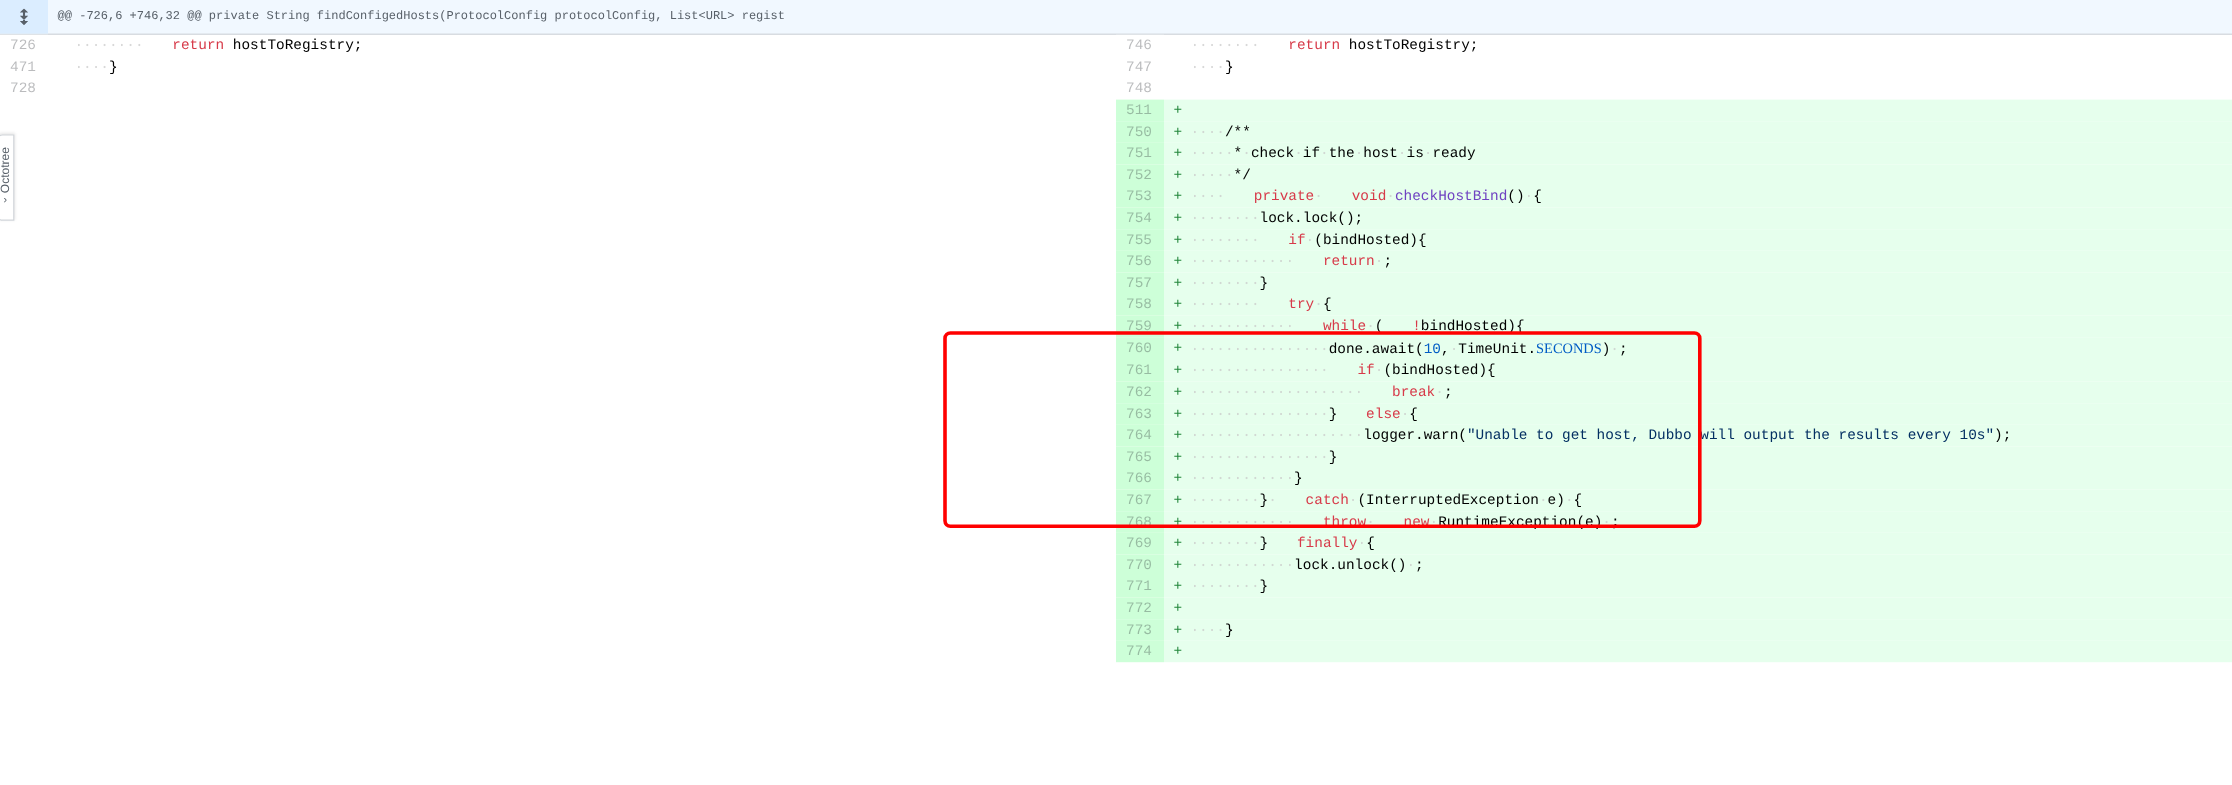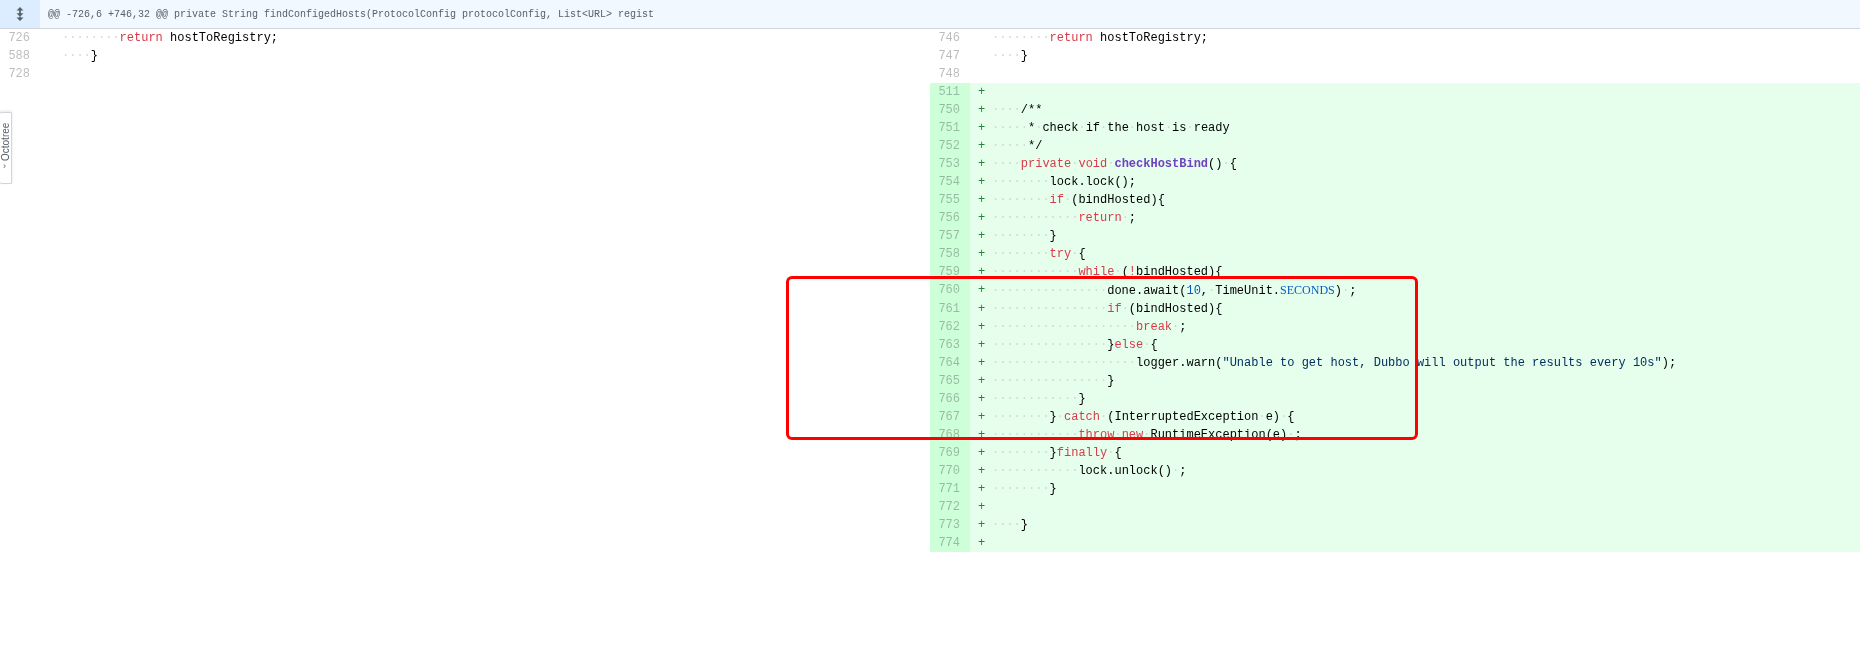--- a/index.html
+++ b/index.html
@@ -55,22 +55,22 @@
 .line-content {
   flex: 1;
   white-space: pre;
   padding-left: 22px;
   position: relative;
   overflow: hidden;
 }
 .line-content.add { background: #e6ffed; }
 .marker { position: absolute; left: 8px; color: #22863a; }
 .dot { color: rgba(200,200,200,0.7); }
-.kw { color: #d73a49; }
-.fn { color: #6f42c1; font-weight: bold; }
+.kw { color: #d73a49; margin-left: 24px; }
+.fn { color: #6f42c1; }
 .num { color: #005cc5; }
 .const { color: #005cc5; font-family: Liberation Serif, serif; }
 .str { color: #032f62; }
 .highlight-box {
   position: absolute;
   border: 3px solid #ff0000;
   border-radius: 6px;
   pointer-events: none;
 }
 .octotree-tab {
@@ -106,21 +106,21 @@
   <div class="hunk-text">@@ -726,6 +746,32 @@ private String findConfigedHosts(ProtocolConfig protocolConfig, List&lt;URL&gt; regist</div>
 </div>
 
 <div class="diff-container">
   <div class="diff-side" id="left-side">
       <div class="diff-row">
         <div class="line-num">726</div>
         <div class="line-content"><span class="dot">········</span><span class="kw">return</span> hostToRegistry;</div>
       </div>
       <div class="diff-row">
-        <div class="line-num">588</div>
+        <div class="line-num">471</div>
         <div class="line-content"><span class="dot">····</span>}</div>
       </div>
       <div class="diff-row">
         <div class="line-num">728</div>
         <div class="line-content"></div>
       </div>
     </div>
   <div class="diff-side" id="right-side">
       <div class="diff-row">
         <div class="line-num">746</div>

